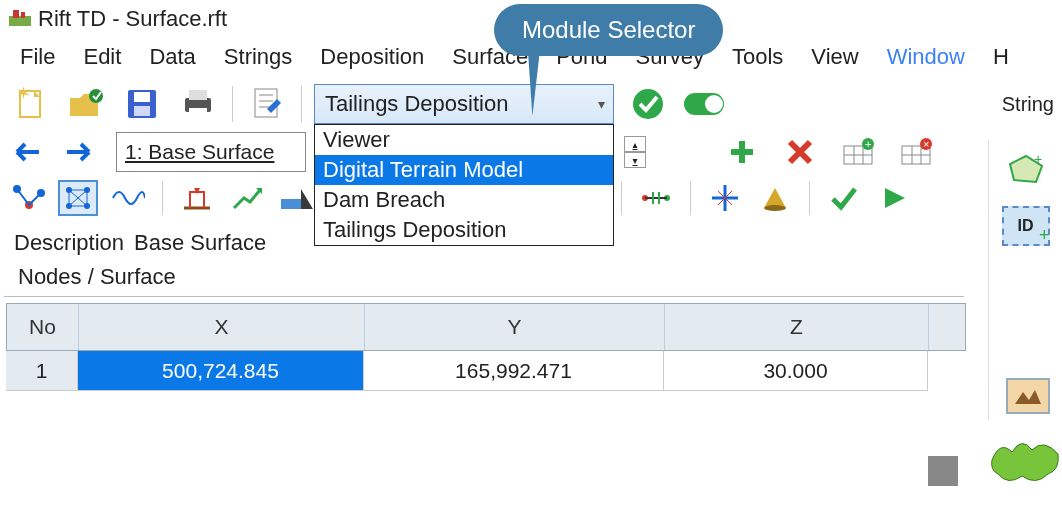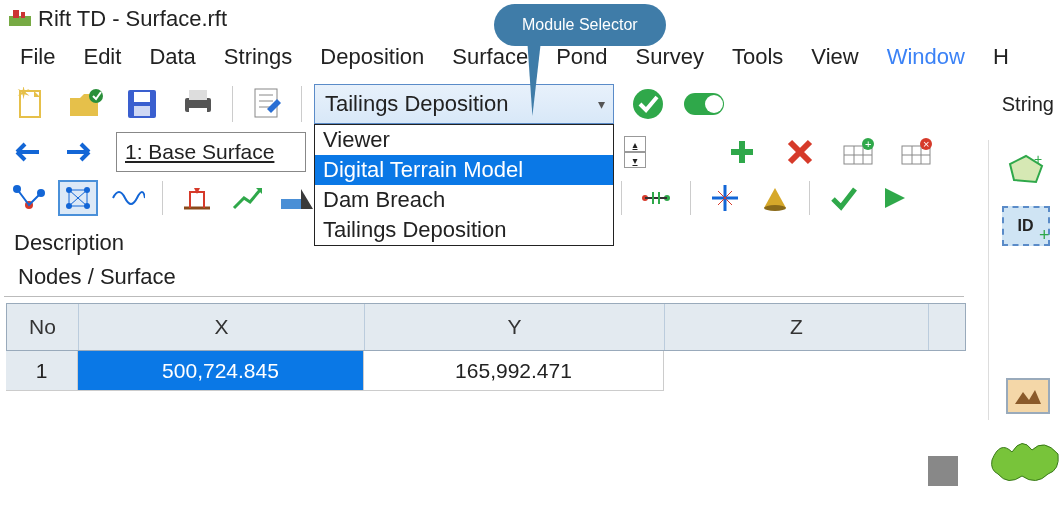--- a/index.html
+++ b/index.html
@@ -44,21 +44,21 @@
     .grid-row { display: flex; height: 40px; }
     .gc { display: flex; align-items: center; justify-content: center; border-right: 1px solid #ccc; border-bottom: 1px solid #ccc; font-size: 21px; }
     .col-no { width: 72px; }
     .col-x { width: 286px; }
     .col-y { width: 300px; }
     .col-z { width: 264px; }
     .gc.sel { background: #0a78e6; color: #fff; }
     .gc.idx { background: #e3eaf0; }
     .grid-side { position: absolute; left: 928px; top: 456px; width: 30px; height: 30px; background: #888; }
 
-    .callout { position: absolute; left: 494px; top: 4px; background: #3f7ca8; color: #fff; padding: 12px 28px; border-radius: 28px; font-size: 16px; z-index: 100; }
+    .callout { position: absolute; left: 494px; top: 4px; background: #3f7ca8; color: #fff; padding: 12px 28px; border-radius: 28px; font-size: 24px; z-index: 100; }
     .callout-tail { position: absolute; left: 520px; top: 54px; width: 0; height: 0; border-left: 14px solid transparent; border-right: 14px solid transparent; border-top: 0; z-index: 99; }
     .callout-tail::after { content:""; position:absolute; left:-16px; top:-8px; width:32px; height:70px; background:#3f7ca8; clip-path: polygon(30% 0, 70% 0, 45% 100%); }
 
     .surf-btn { width:44px; height:36px; background:#f4d7a8; border:2px solid #9ab; display:flex; align-items:center; justify-content:center; position:absolute; right:12px; top:378px; }
 
     .green-splat { position:absolute; right:0; top:430px; width:74px; height:60px; }
   </style>
 </head>
 <body>
 
@@ -301,40 +301,42 @@
       </svg>
     </span>
   <span class="rp" style="background:#cfe4f4; border:2px dashed #5a8bc8; position:relative;">
       <span style="font-weight:bold; font-size:16px;">ID</span>
       <span style="position:absolute; right:-2px; bottom:-2px; color:#2fa84a; font-size:18px;">+</span>
     </span>
 </div>
 
 <div class="desc-row">
   <span>Description</span>
+  <span style="font-weight:400;">Base Surface</span>
 </div>
 
 <div class="tab-hdr"><span>Nodes / Surface</span></div>
 <span class="surf-btn">
     <svg width="30" height="20">
       <polygon points="2,18 10,6 16,14 22,4 28,18" fill="#8a5a2a"></polygon>
     </svg>
   </span>
 
 <div class="grid">
   <div class="grid-head">
     <div class="gh col-no">No</div>
     <div class="gh col-x">X</div>
     <div class="gh col-y">Y</div>
     <div class="gh col-z">Z</div>
   </div>
   <div class="grid-row">
     <div class="gc col-no idx">1</div>
     <div class="gc col-x sel">500,724.845</div>
     <div class="gc col-y">165,992.471</div>
+    <div class="gc col-z">30.000</div>
   </div>
 </div>
 <div class="grid-side"></div>
 
 <div class="green-splat">
   <svg width="74" height="60">
       <path d="M4 30 Q12 10 24 22 Q34 6 44 20 Q56 8 70 24 Q72 40 60 44 Q48 56 34 46 Q20 56 10 44 Q2 40 4 30 Z" fill="#78c43a" stroke="#3a7a1a"></path>
     </svg>
 </div>
 

